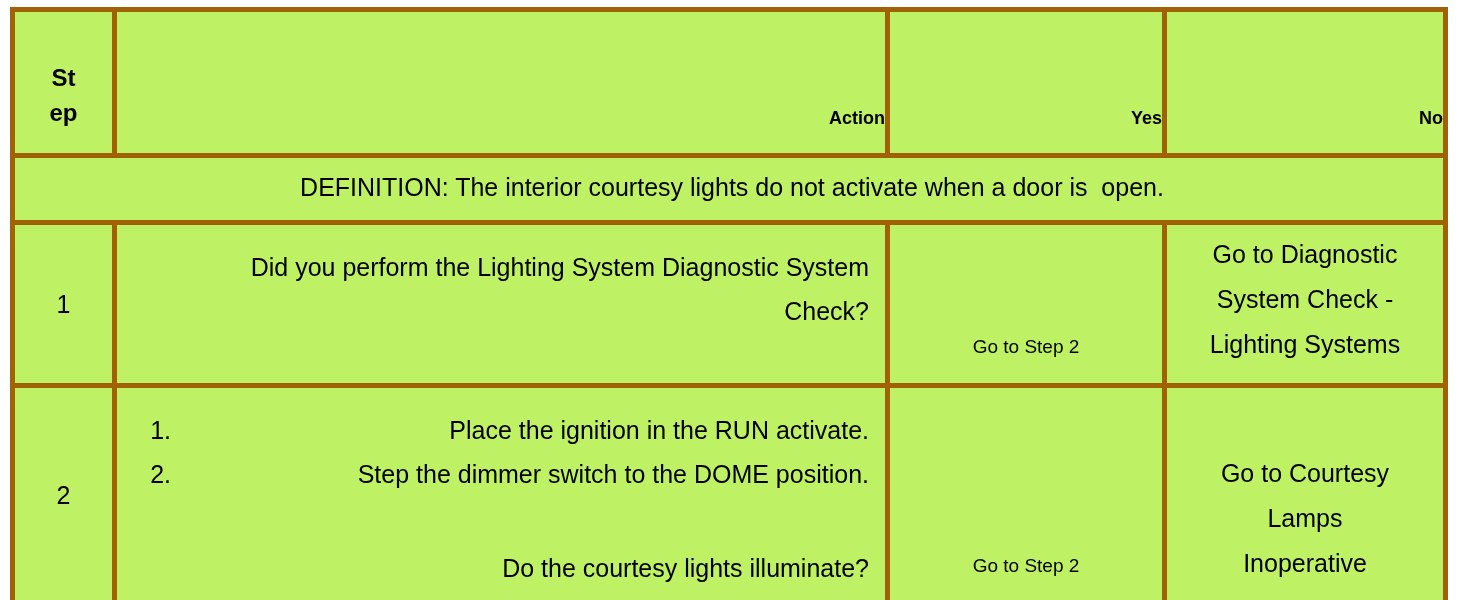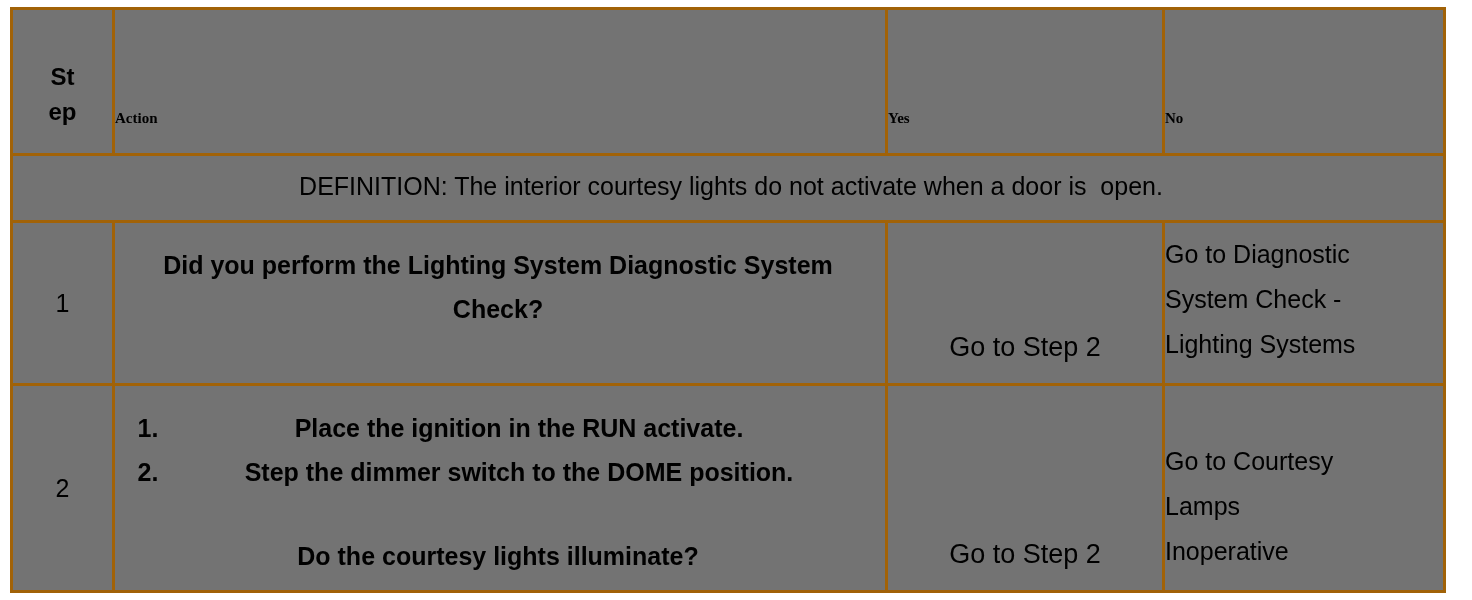--- a/index.html
+++ b/index.html
@@ -17,38 +17,37 @@
   }
   .diag-table {
     position: absolute;
     left: 10px;
     top: 7px;
     width: 1433px;
     border-collapse: collapse;
     table-layout: fixed;
   }
   .diag-table td, .diag-table th {
-    border: 3px solid #a16207;
-    background: #737373;
+    border: 5px solid #a16207;
+    background: #bef264;
     padding: 0;
     overflow: hidden;
   }
   tr.r-header { height: 146px; }
   tr.r-def    { height: 67px;  }
   tr.r1       { height: 163px; }
   tr.r2       { height: 205px; }
 
   th.th {
-    font-size: 15px;
+    font-size: 18px;
     font-weight: bold;
-    text-align: left;
+    text-align: right;
     vertical-align: bottom;
     padding-bottom: 20px;
     line-height: 30px;
-    font-family: Liberation Serif, serif;
   }
   th.th-step {
     font-size: 24px;
     font-weight: bold;
     text-align: center;
     vertical-align: middle;
     white-space: pre-line;
     line-height: 35px;
     padding-top: 24px;
   }
@@ -59,41 +58,40 @@
     padding: 4px 10px 8px 16px;
     white-space: pre-wrap;
   }
   td.step-cell {
     font-size: 25px;
     text-align: center;
     vertical-align: middle;
   }
   td.action-cell {
     vertical-align: top;
-    text-align: center;
+    text-align: right;
     font-size: 25px;
     line-height: 44px;
     padding: 20px 16px 12px 12px;
-    font-weight: bold;
   }
   .action-cell .q { white-space: pre-line; }
   .a2 .list-item { display: flex; }
   .a2 .num { width: 42px; flex: none; }
   .a2 .txt { flex: 1; }
-  .a2 .q2 { margin-top: 40px; }
+  .a2 .q2 { margin-top: 50px; }
   td.yes-cell {
-    font-size: 27px;
+    font-size: 19px;
     text-align: center;
     vertical-align: bottom;
     padding-bottom: 20px;
     line-height: 32px;
   }
   td.no-cell {
     font-size: 25px;
-    text-align: left;
+    text-align: center;
     vertical-align: bottom;
     padding-bottom: 16px;
     line-height: 45px;
     white-space: pre-line;
   }
 </style>
 </head>
 <body>
 
 <table class="diag-table">

